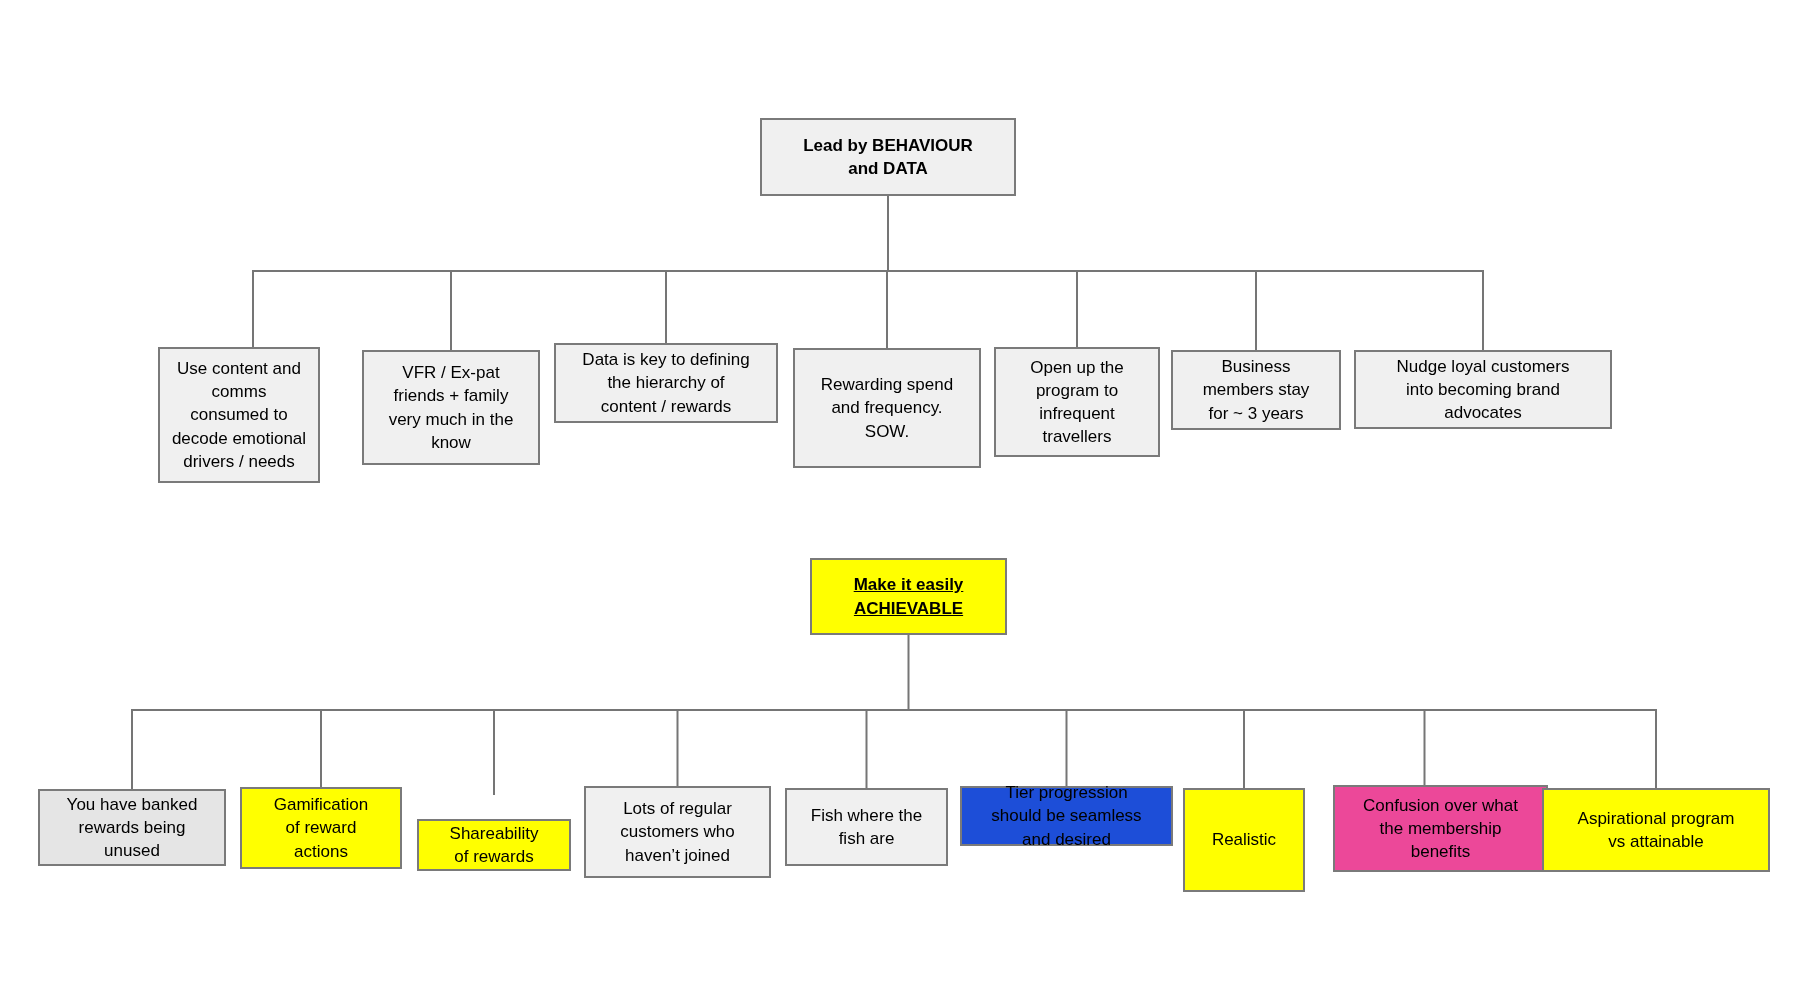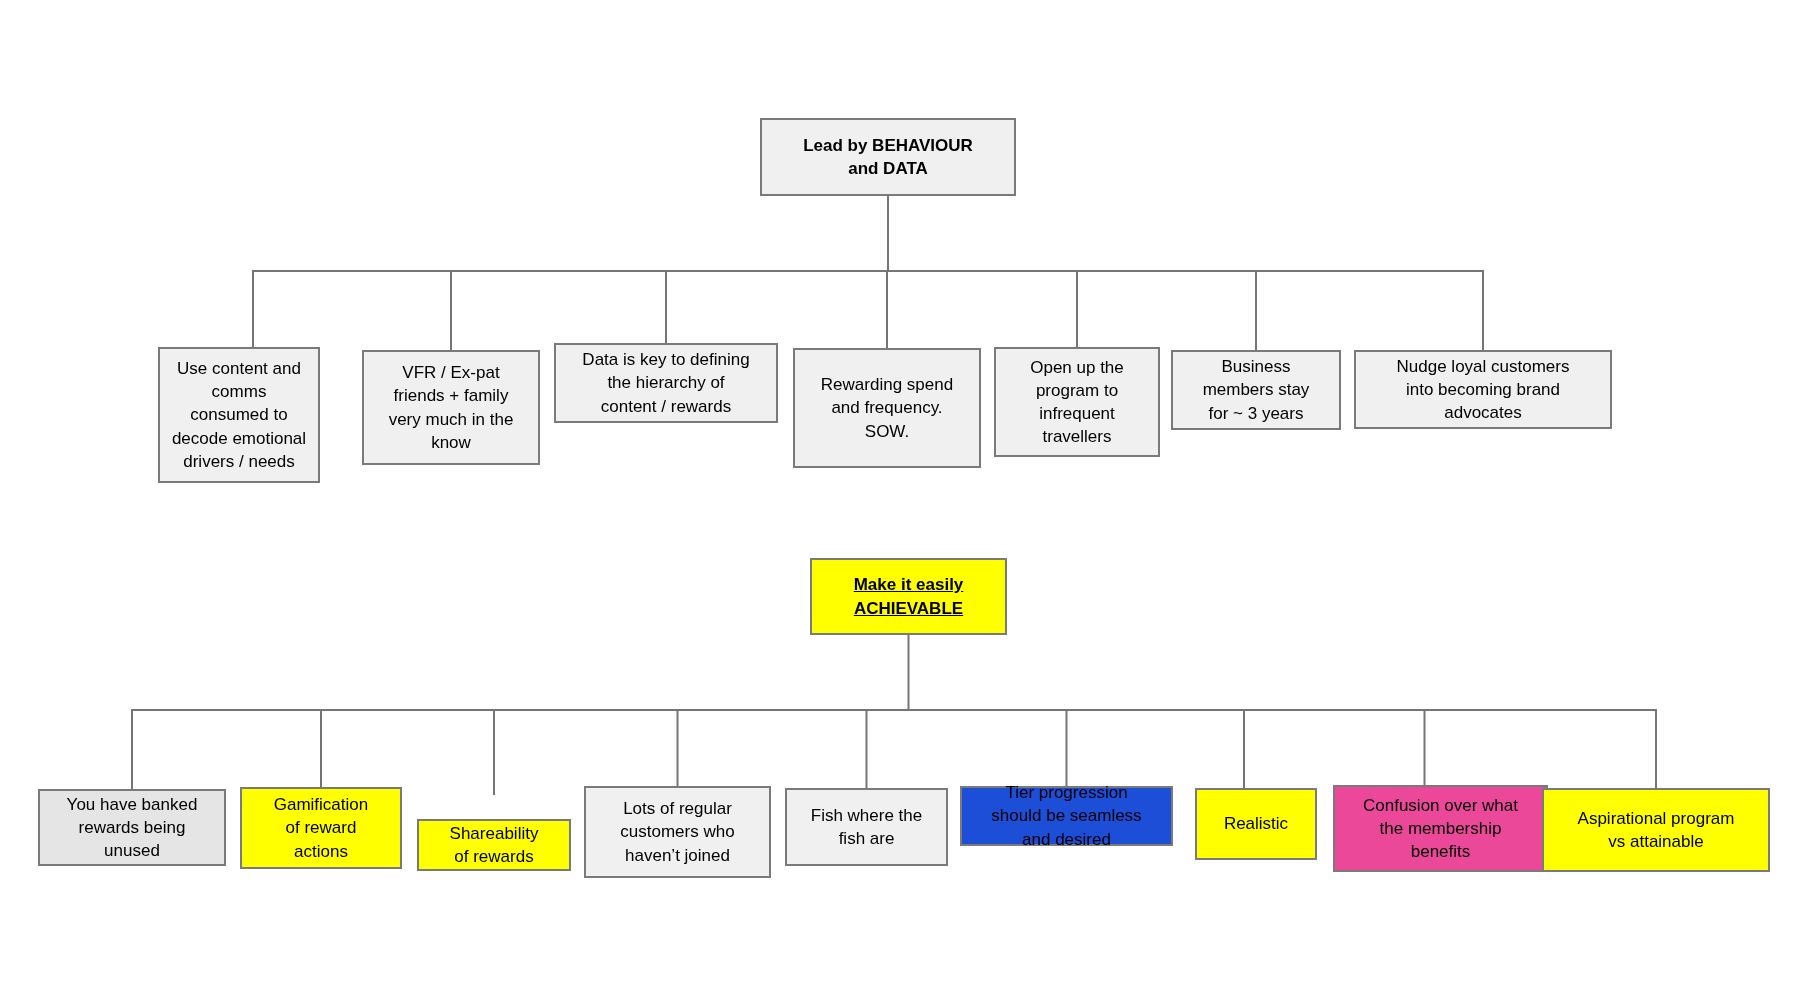--- a/index.html
+++ b/index.html
@@ -109,20 +109,20 @@
       <div class="node highlight" style="left: 417px; top: 794px; width: 154px; height: 52px; background: rgb(255, 255, 0); border-color: rgb(122, 122, 122); margin-top: 25px;">Shareability
 of rewards</div>
       <div class="node" style="left: 584px; top: 786px; width: 187px; height: 92px; background: rgb(240, 240, 240); border-color: rgb(122, 122, 122);">Lots of regular
 customers who
 haven’t joined</div>
       <div class="node" style="left: 785px; top: 788px; width: 163px; height: 78px; background: rgb(240, 240, 240); border-color: rgb(122, 122, 122);">Fish where the
 fish are</div>
       <div class="node highlight" style="left: 960px; top: 786px; width: 213px; height: 60px; background: #1d4ed8; border-color: rgb(122, 122, 122);">Tier progression
 should be seamless
 and desired</div>
-      <div class="node highlight" style="left: 1183px; top: 788px; width: 122px; height: 72px; background: rgb(255, 255, 0); border-color: rgb(122, 122, 122); margin-left: 12px;">Realistic</div>
+      <div class="node highlight" style="left: 1183px; top: 788px; width: 122px; height: 104px; background: rgb(255, 255, 0); border-color: rgb(122, 122, 122);">Realistic</div>
       <div class="node" style="left: 1317px; top: 785px; width: 215px; height: 87px; background: #ec4899; border-color: rgb(122, 122, 122); margin-left: 16px;">Confusion over what
 the membership
 benefits</div>
       <div class="node highlight" style="left: 1542px; top: 788px; width: 228px; height: 84px; background: rgb(255, 255, 0); border-color: rgb(122, 122, 122);">Aspirational program
 vs attainable</div>
     </div>
 </div>
 
 </body></html>

